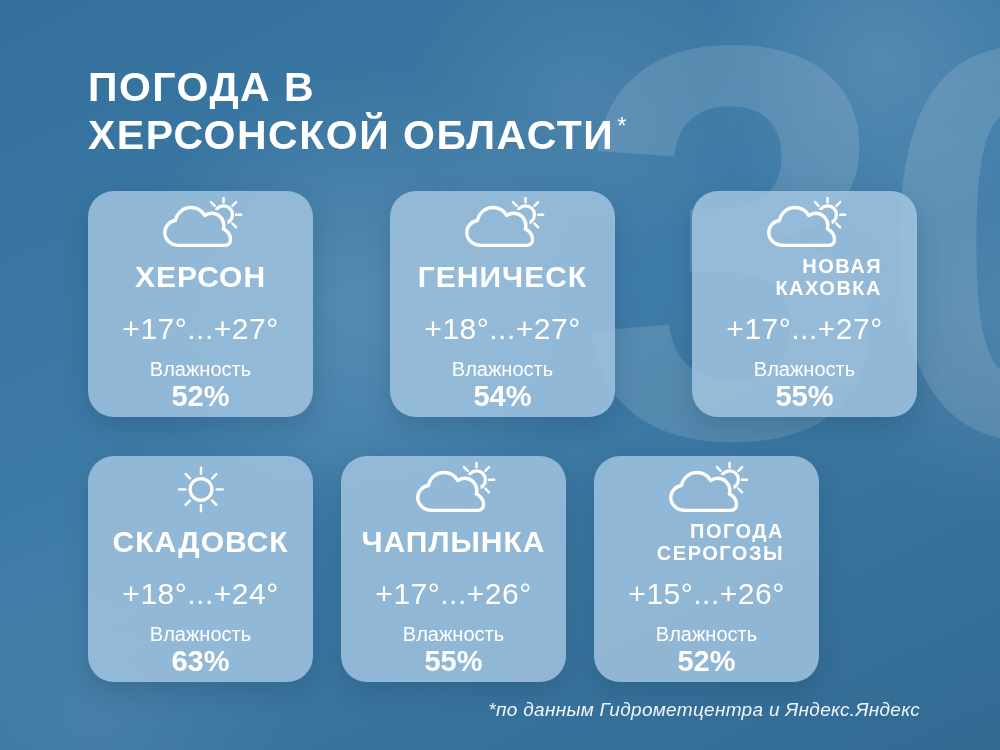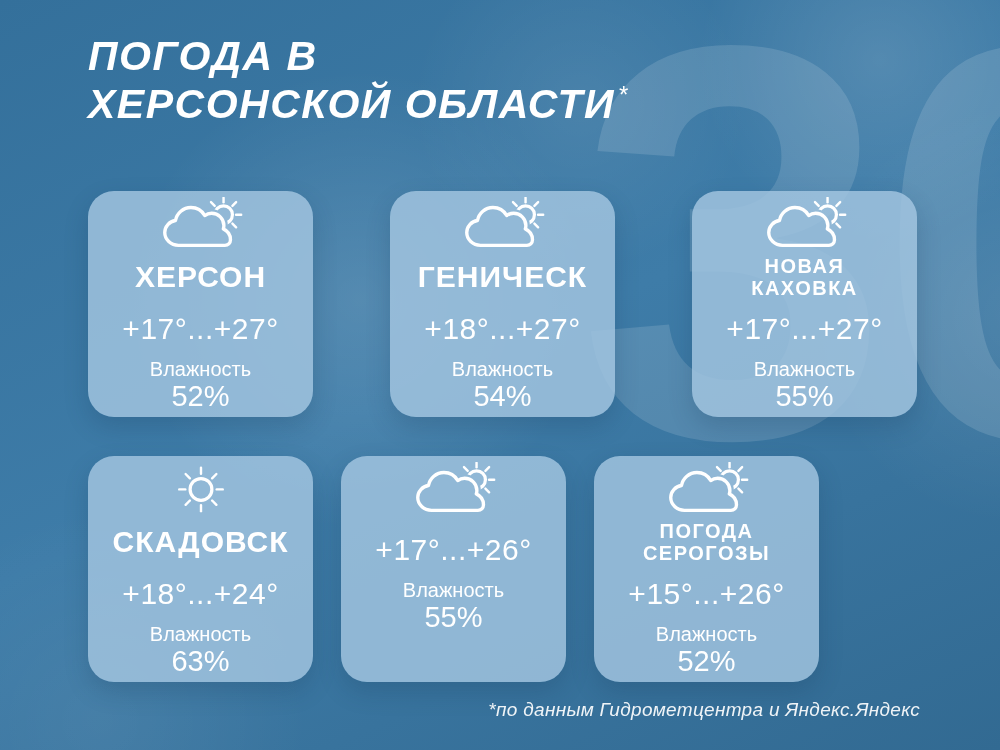--- a/index.html
+++ b/index.html
@@ -17,46 +17,46 @@
       linear-gradient(155deg, #34709b 0%, #3e7ca8 48%, #326a92 100%);
   }
 
   .watermark {
     position:absolute; left:578px; top:-38px;
     font-size:560px; font-weight:700; line-height:1; letter-spacing:-12px;
     color:rgba(255,255,255,0.13); user-select:none;
   }
 
   .title {
-    position:absolute; left:88px; top:33px;
+    position:absolute; left:88px; top:64px;
     color:#ffffff; font-size:41px; font-weight:800;
-    letter-spacing:1.5px; line-height:1.17; text-transform:uppercase;font-style:italic;
+    letter-spacing:1.5px; line-height:1.17; text-transform:uppercase;
   }
   .title sup { font-size:24px; font-weight:400; margin-left:3px; }
 
   .cards-row { position:absolute; left:88px; display:flex; gap:77px; }
   .row-1 { top:191px; }
   .row-2 { top:456px;gap:28px; }
 
   .card {
     width:225px; height:226px; border-radius:26px;
     background:rgba(164,198,224,0.82);
     box-shadow:0 10px 24px rgba(22,52,79,0.20);
     display:flex; flex-direction:column; align-items:center;
-    text-align:center; color:#ffffff; padding-top:6px;
+    text-align:right; color:#ffffff; padding-top:6px;
   }
   .wicon { width:100px; height:58px; flex:0 0 58px; }
   .city {
     height:44px; display:flex; align-items:center; justify-content:center;
     font-size:30px; font-weight:700; letter-spacing:1px; line-height:1.12;
   }
   .city.two-line { font-size:20px; letter-spacing:1.5px; max-width:155px; }
   .temp  { margin-top:14px;  font-size:30px; line-height:32px; font-weight:400; letter-spacing:0.5px; }
   .hum-label { margin-top:12px; font-size:20px; line-height:24px; font-weight:400; }
-  .hum-value { margin-top:2px;  font-size:29px; line-height:26px; font-weight:400; }
+  .hum-value { margin-top:2px;  font-size:29px; line-height:26px; font-weight:700; }
 
   .footnote {
     position:absolute; right:80px; top:699px;
     font-size:19px; font-style:italic; font-weight:400;
     color:rgba(255,255,255,0.92); letter-spacing:0.3px;
   }
 
   .svg-defs { position:absolute; width:0; height:0; }
 </style>
 </head>
@@ -159,20 +159,21 @@
       <div class="city">СКАДОВСК</div>
       <div class="temp">+18°...+24°</div>
       <div class="hum-label">Влажность</div>
       <div class="hum-value">63%</div>
     </div>
 
     <div class="card">
       <svg class="wicon" viewBox="0 0 104 72">
           <use href="#icon-cloud-sun"></use>
         </svg>
+      <div class="city">ЧАПЛЫНКА</div>
       <div class="temp">+17°...+26°</div>
       <div class="hum-label">Влажность</div>
       <div class="hum-value">55%</div>
     </div>
 
     <div class="card">
       <svg class="wicon" viewBox="0 0 104 72">
           <use href="#icon-cloud-sun"></use>
         </svg>
       <div class="city two-line">ПОГОДА СЕРОГОЗЫ</div>

